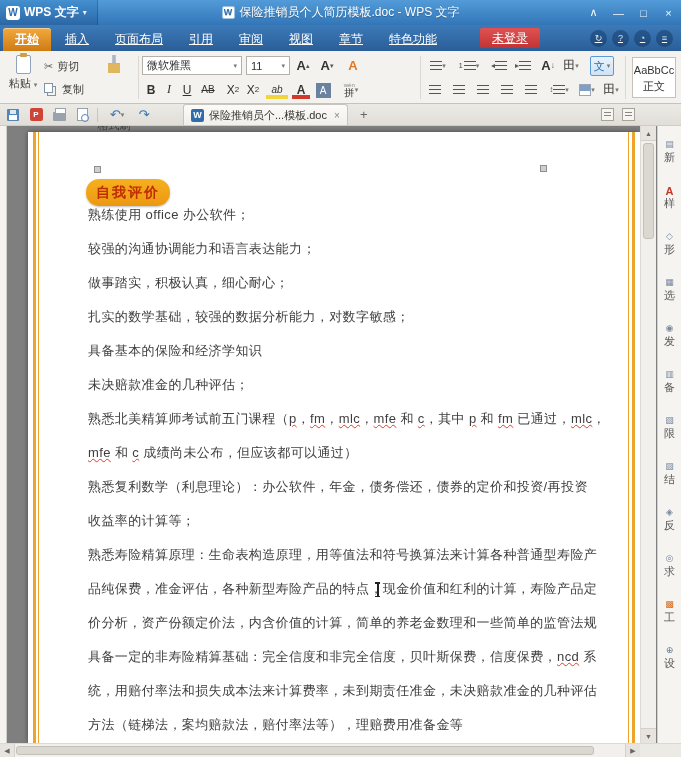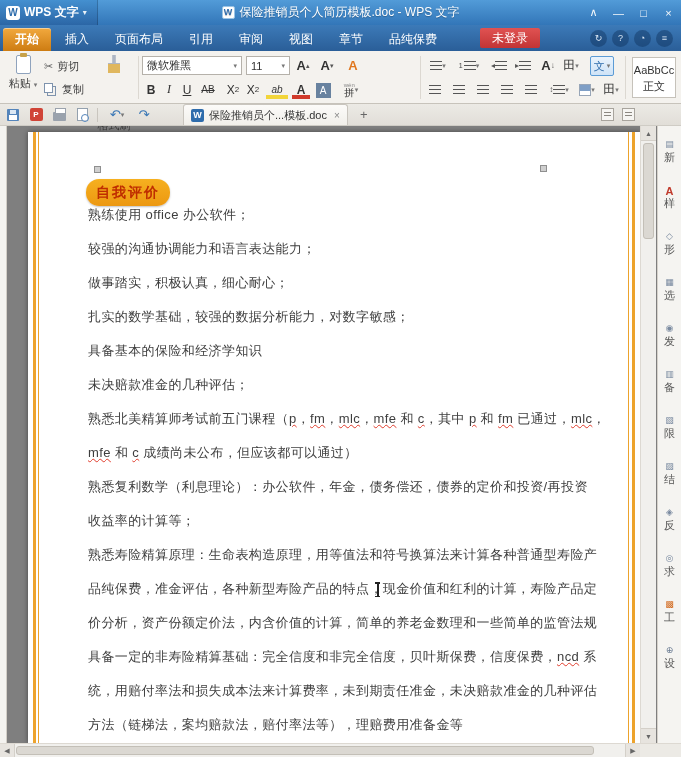--- a/index.html
+++ b/index.html
@@ -18,21 +18,21 @@
   .caret{font-size:8px;opacity:.9;}
   .titletext{position:absolute;left:50%;transform:translateX(-50%);display:flex;align-items:center;
     gap:5px;font-size:12px;white-space:nowrap;text-shadow:0 1px 1px rgba(0,0,0,.25);}
   .docicon{width:13px;height:13px;background:#fff;color:#2e6cac;border:1px solid #9cc4e4;
     font-size:9px;font-weight:bold;text-align:center;line-height:11px;border-radius:2px;}
   .winbtns{margin-left:auto;display:flex;height:100%;}
   .winbtn{width:25px;display:flex;align-items:center;justify-content:center;font-size:11px;opacity:.95;}
 
   
   .tabrow{position:absolute;top:25px;left:0;right:0;height:26px;
-    background:linear-gradient(#3c7ab8,#2a5e98);display:flex;align-items:flex-end;color:#fff;padding-left:2px;}
+    background:linear-gradient(#3c7ab8,#2a5e98);display:flex;align-items:flex-end;color:#fff;padding-left:2px;text-decoration:underline;}
   .rtab{height:23px;line-height:23px;padding:0 12px;font-size:12px;border-radius:3px 3px 0 0;margin:0 1px;}
   .rtab.active{background:linear-gradient(#f2a93e,#cd7c12);font-weight:bold;
     box-shadow:inset 0 1px 0 rgba(255,255,255,.45);}
   .login{margin-left:30px;align-self:center;height:20px;line-height:20px;padding:0 12px;
     background:linear-gradient(#e05252,#c23434);font-size:12px;border-radius:2px;}
   .tabicons{margin-left:auto;display:flex;gap:5px;align-self:center;padding-right:8px;}
   .tic{width:17px;height:17px;border-radius:50%;background:rgba(8,40,80,.38);display:flex;
     align-items:center;justify-content:center;font-size:9px;color:#d8e6f4;}
 
   
@@ -190,21 +190,21 @@
   </div>
 
   <div class="tabrow">
     <span class="rtab active">开始</span>
     <span class="rtab">插入</span>
     <span class="rtab">页面布局</span>
     <span class="rtab">引用</span>
     <span class="rtab">审阅</span>
     <span class="rtab">视图</span>
     <span class="rtab">章节</span>
-    <span class="rtab">品纯保费</span>
+    <span class="rtab">特色功能</span>
     <span class="login">未登录</span>
     <div class="tabicons">
       <span class="tic">↻</span>
       <span class="tic">?</span>
       <span class="tic">◔</span>
       <span class="tic">≡</span>
     </div>
   </div>
 
   <div class="ribbon">

